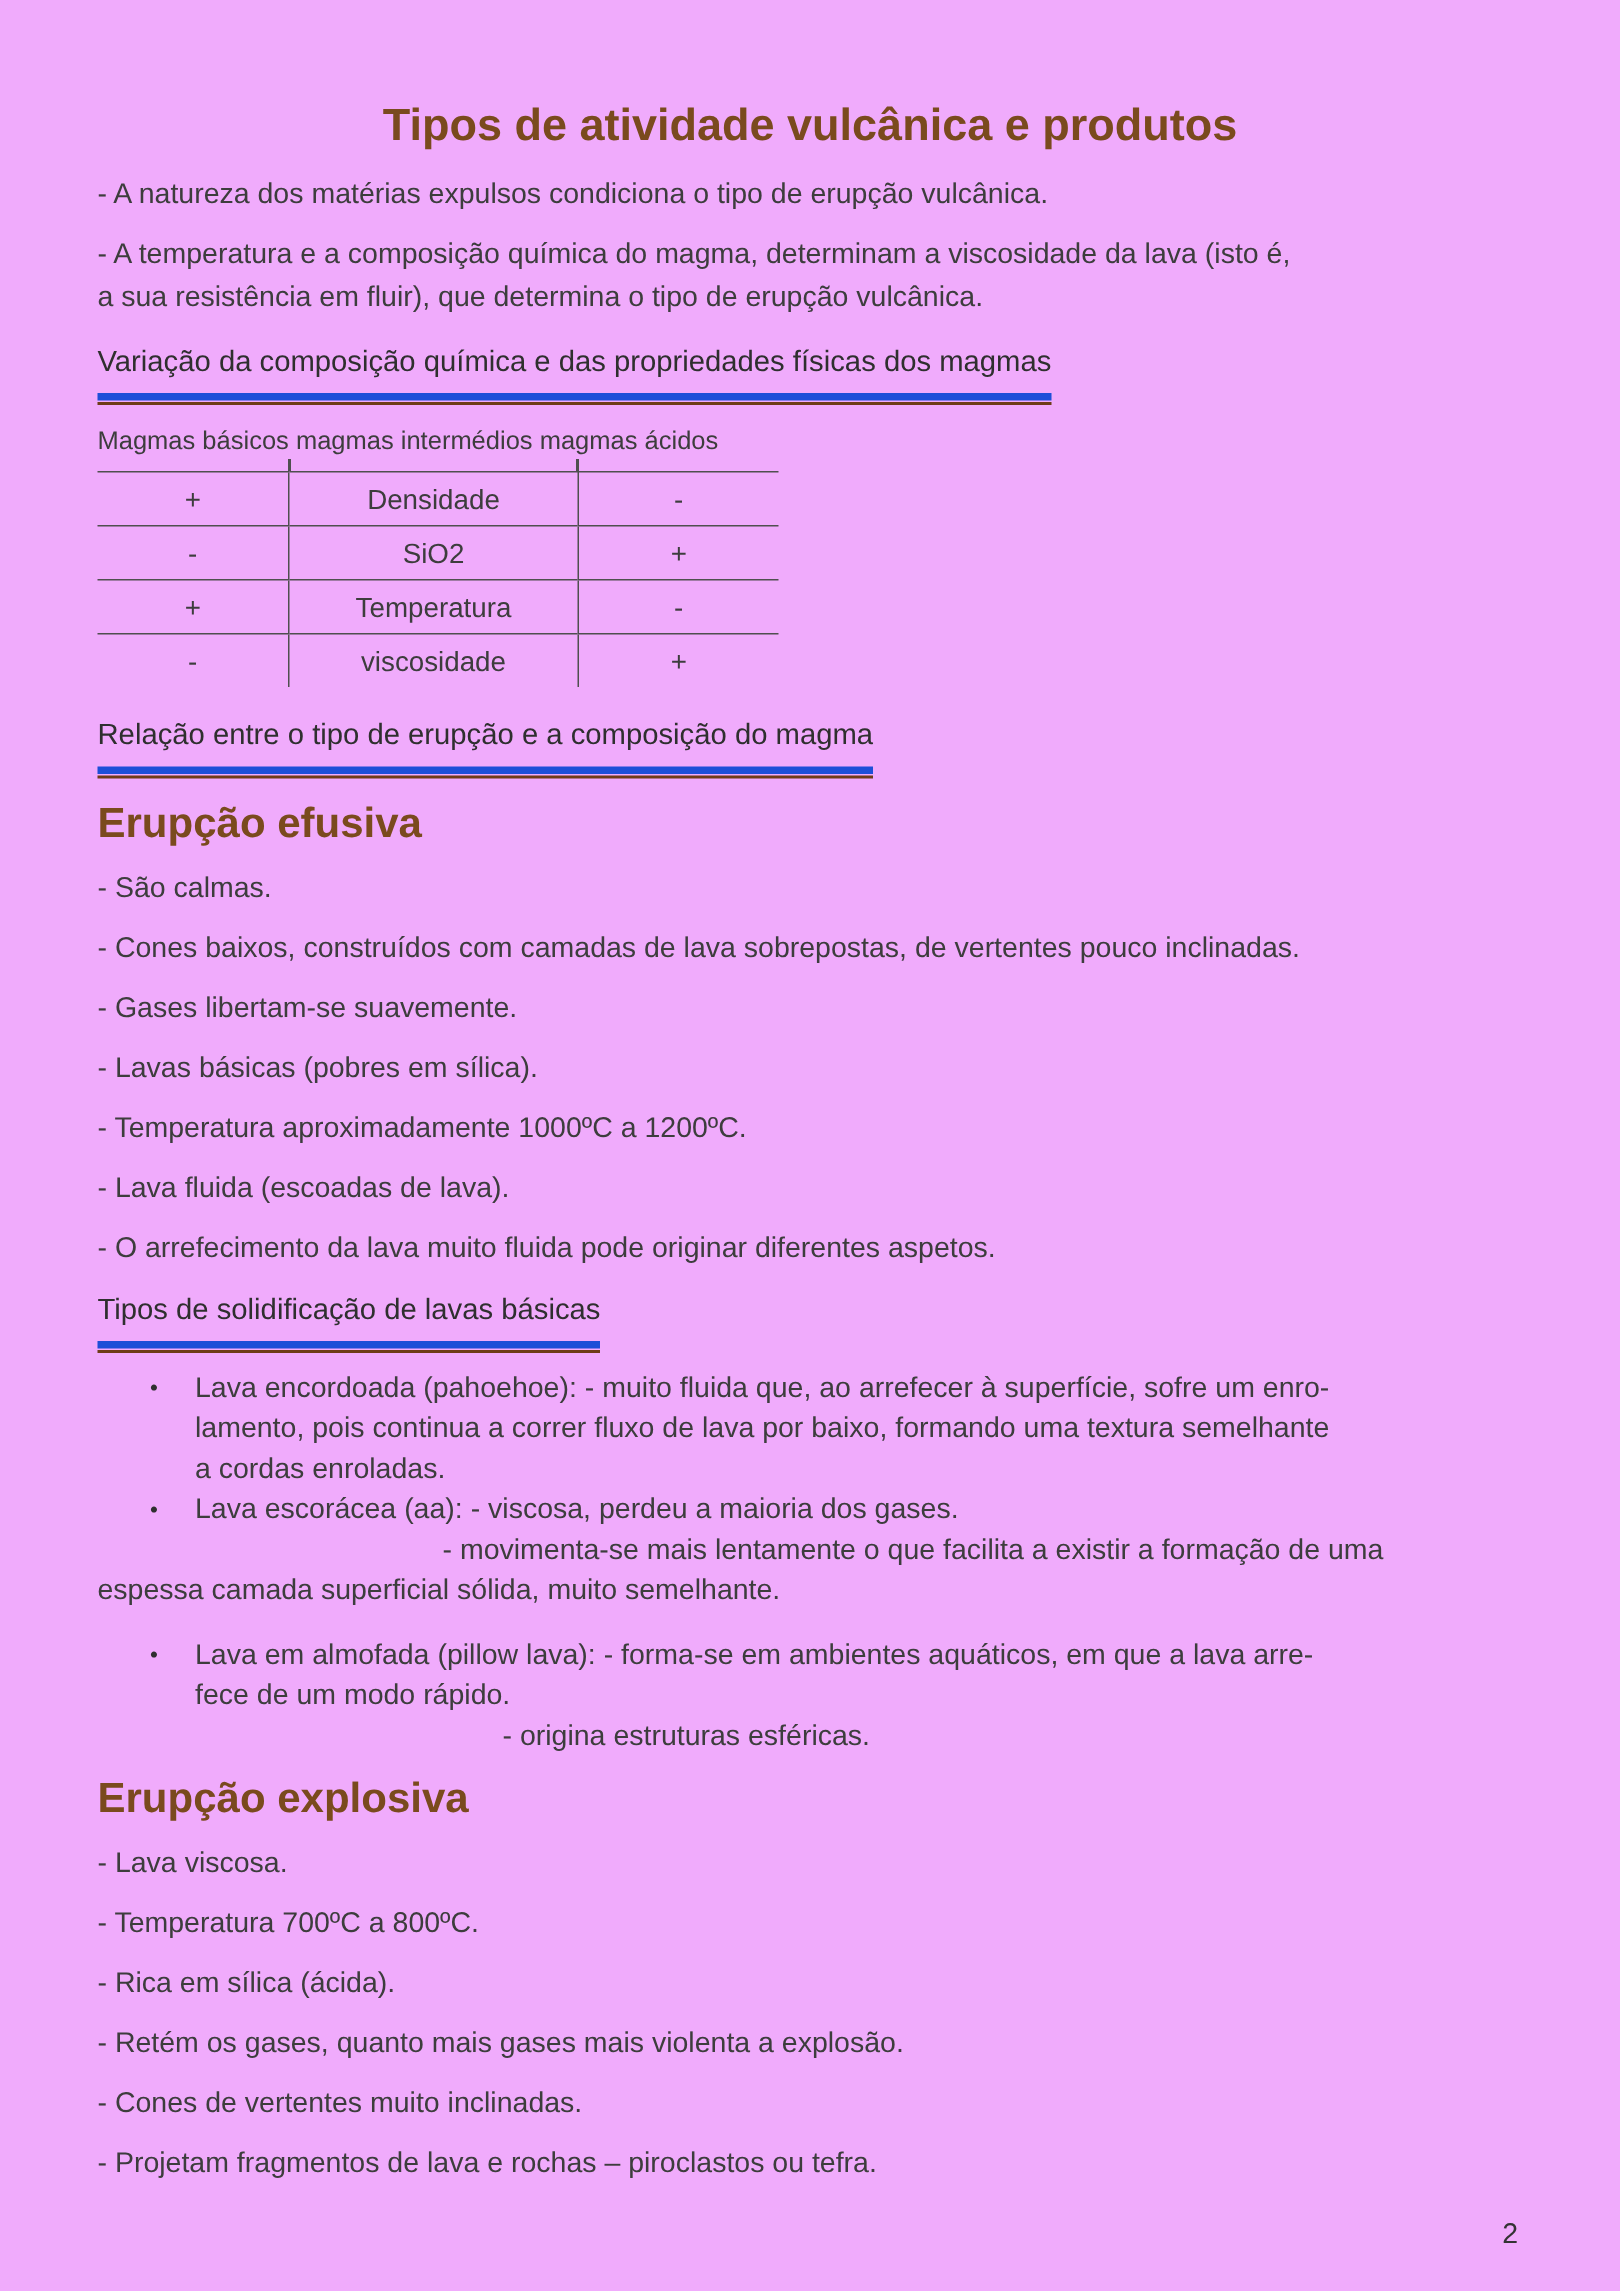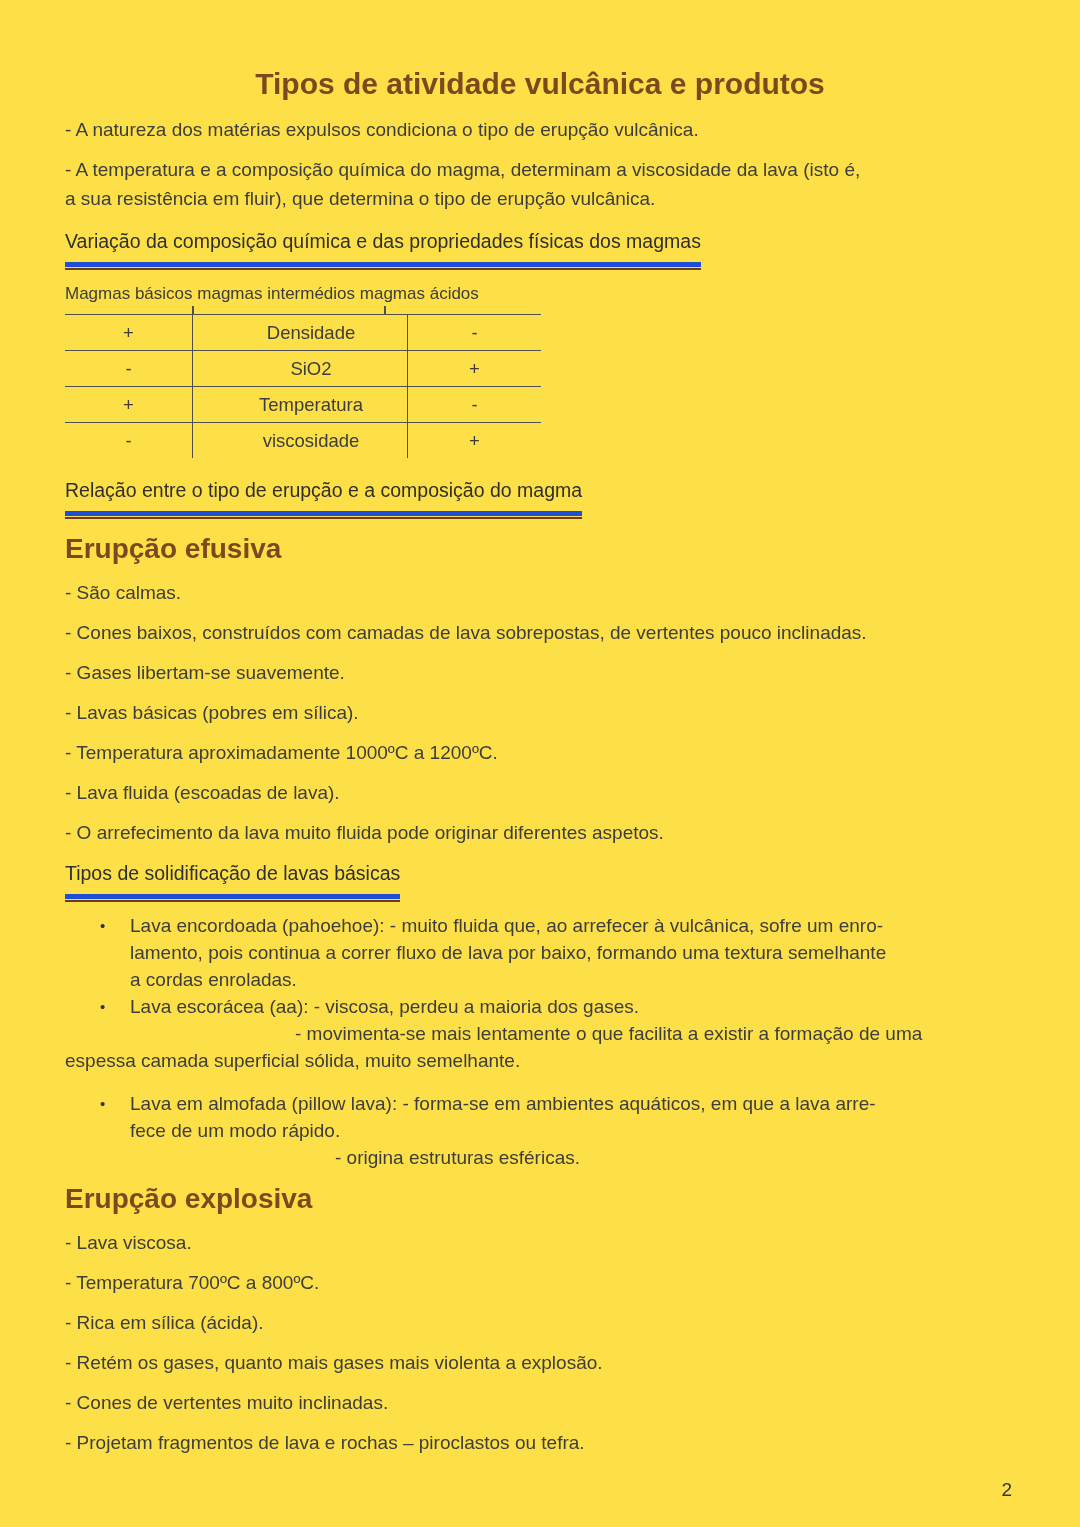--- a/index.html
+++ b/index.html
@@ -1,20 +1,20 @@
 <!DOCTYPE html>
 <html><head>
 <meta charset="utf-8">
 <style>
   html,body {margin:0; padding:0; background:#e8e8e8;}
   .page {
     position:relative;
     width:1080px; height:1527px;
     margin:0 auto;
-    background:#fde047;
+    background:#f0abfc;
     box-sizing:border-box;
     padding:64px 65px 0 65px;
     font-family:"Liberation Sans", sans-serif;
     color:#3d3d3d;
     overflow:hidden;
   }
   .title {
     margin:0; text-align:center;
     color:#7a4a1e; font-size:30px; line-height:40px; font-weight:600;
   }
@@ -28,21 +28,21 @@
   .u2 {display:inline-block; border-bottom:2px solid #6e3c17; padding-bottom:1px;}
   .u1 {display:inline-block; border-bottom:5px solid #1d4ed8; padding-bottom:6px;}
   .caption {font-size:17px; margin:12px 0 0; line-height:24px;}
   .tablewrap {position:relative; margin-top:8px;}
   table.mtable {border-collapse:collapse; table-layout:fixed; width:452px;}
   .mtable td {
     text-align:center; font-size:18.5px; height:35px; padding:0;
     border-top:1.6px solid #4f4f4f; color:#3d3d3d;
   }
   .mtable td.c1 {width:127px;}
-  .mtable td.c2 {width:192px; border-left:1.6px solid #4f4f4f; border-right:1.6px solid #4f4f4f;padding-left:22px;}
+  .mtable td.c2 {width:192px; border-left:1.6px solid #4f4f4f; border-right:1.6px solid #4f4f4f;}
   .mtable td.c3 {width:133px;}
   .vstub {position:absolute; top:-8px; width:2px; height:8px; background:#4f4f4f;}
   .vstub.s1 {left:127px;}
   .vstub.s2 {left:319px;}
   .bullets {margin-top:10px;}
   .bullet {display:flex; padding-left:35px;}
   .bmark {width:30px; flex:0 0 30px; font-size:15px; line-height:27px; color:#2f2f2f;}
   .btext {flex:1;}
   .btext .line, .freeline {font-size:19px; line-height:27px;}
   .freeline {display:block;}
@@ -125,21 +125,21 @@
     <span class="u2">
       <span class="u1">Tipos de solidificação de lavas básicas</span>
     </span>
   </h2>
 
   <div class="bullets">
 
     <div class="bullet">
       <span class="bmark">•</span>
       <div class="btext">
-        <div class="line">Lava encordoada (pahoehoe): - muito fluida que, ao arrefecer à vulcânica, sofre um enro-</div>
+        <div class="line">Lava encordoada (pahoehoe): - muito fluida que, ao arrefecer à superfície, sofre um enro-</div>
         <div class="line">lamento, pois continua a correr fluxo de lava por baixo, formando uma textura semelhante</div>
         <div class="line">a cordas enroladas.</div>
       </div>
     </div>
 
     <div class="bullet">
       <span class="bmark">•</span>
       <div class="btext">
         <div class="line">Lava escorácea (aa): - viscosa, perdeu a maioria dos gases.</div>
       </div>

